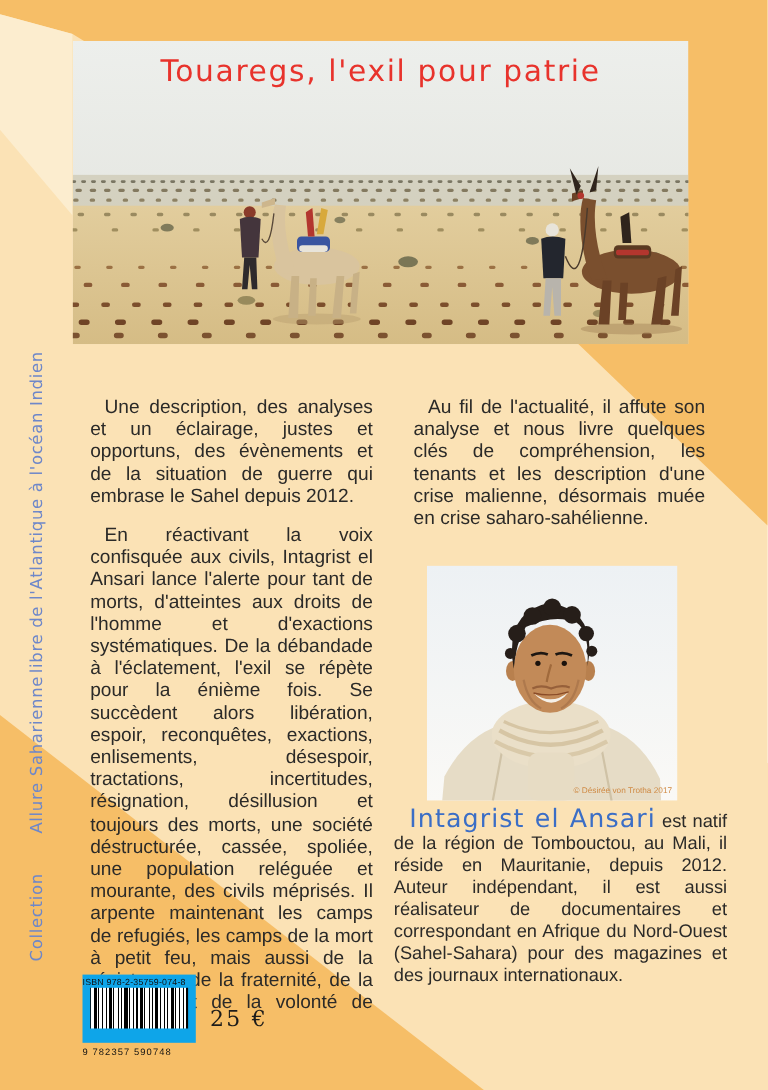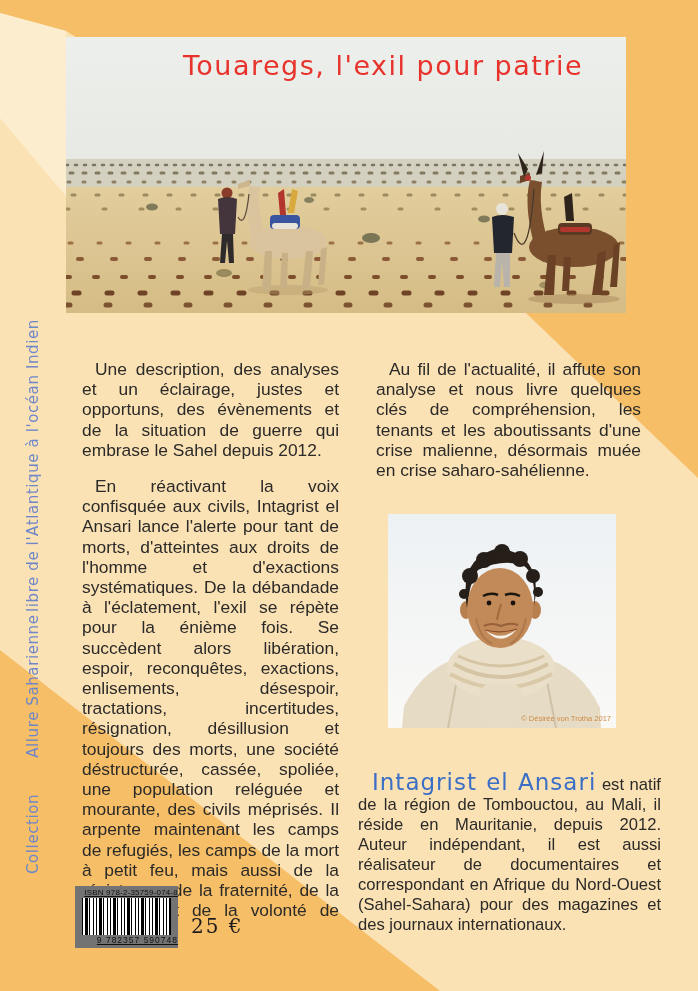--- a/index.html
+++ b/index.html
@@ -12,47 +12,47 @@
   .shape{position:absolute;left:0;top:0;width:698px;height:991px;}
   .shape-top{background:#F6BE67;clip-path:polygon(0 0,698px 0,698px 478px,526px 313px,66px 31px,0 13px);}
   .shape-light{background:#FCEDCF;clip-path:polygon(0 13px,66px 31px,66px 196px,0 118px);}
   .shape-bottom{background:#F6BE67;clip-path:polygon(0 650px,440px 991px,0 991px);}
 
   .photo-panel{position:absolute;left:66px;top:37px;width:560px;height:276px;overflow:hidden;}
   .photo-panel svg{display:block;}
   .cover-title{
     position:absolute;left:0;top:13px;width:100%;text-align:center;
     font-family:"DejaVu Sans",sans-serif;font-size:27px;font-weight:400;
-    letter-spacing:1.5px;color:#E8332C;padding-left:37px;
+    letter-spacing:1.5px;color:#E8332C;
   }
 
   .spine{position:absolute;white-space:nowrap;transform:rotate(-90deg);transform-origin:0 0;
     color:#6E87C9;font-size:15px;letter-spacing:.6px;font-family:"DejaVu Sans",sans-serif;}
   .spine-series{left:24px;top:874px;}
   .spine-series .seg1{margin-right:36px;}
   .spine-tagline{left:24px;top:612px;}
 
   .col{position:absolute;text-align:justify;font-size:17.4px;line-height:20.2px;}
   .col p{margin:16px;text-indent:13px;}
   .col-left{left:66px;top:343px;width:289px;}
   .col-right{left:360px;top:343px;width:297px;}
 
   .portrait{position:absolute;left:388px;top:514px;width:228px;height:214px;overflow:hidden;text-align:center;}
 
-  .bio{position:absolute;left:358px;top:772px;width:303px;text-align:justify;
+  .bio{position:absolute;left:358px;top:735px;width:303px;text-align:justify;
     font-size:16.6px;line-height:20px;}
   .bio p{margin:0;text-indent:14px;}
   .bio-name{font-family:"DejaVu Sans",sans-serif;font-size:23px;letter-spacing:1px;color:#3B6EC6;}
 
-  .barcode{position:absolute;left:75px;top:886px;width:103px;height:62px;background:#737373;
-    text-align:right;color:#111;text-decoration:underline;}
+  .barcode{position:absolute;left:75px;top:886px;width:103px;height:62px;background:#0ea5e9;
+    text-align:left;color:#111;}
   .barcode .isbn{font-size:8px;letter-spacing:.2px;margin-top:2px;}
   .barcode .bars{height:37px;margin:1px 7px 0 7px;
     background:repeating-linear-gradient(90deg,#000 0 1px,#fff 1px 3px,#000 3px 6px,#fff 6px 7px,#000 7px 8px,#fff 8px 11px,#000 11px 12px,#fff 12px 14px);}
-  .barcode .digits{font-size:8.5px;letter-spacing:1px;margin-top:0;}
+  .barcode .digits{font-size:8.5px;letter-spacing:1px;margin-top:16px;}
 
   .price{position:absolute;left:191px;top:914px;font-family:"DejaVu Serif",serif;
     font-size:20px;color:#1D1C1A;letter-spacing:2px;}
 </style>
 </head>
 <body>
 
 <div class="cover">
 
   <div class="shape shape-top"></div>
@@ -146,21 +146,21 @@
     <span class="seg1">Collection</span><span>Allure Saharienne</span>
   </div>
   <div class="spine spine-tagline">libre de l'Atlantique à l'océan Indien</div>
 
   <div class="col col-left">
     <p>Une description, des analyses et un éclairage, justes et opportuns, des évènements et de la situation de guerre qui embrase le Sahel depuis 2012.</p>
     <p>En réactivant la voix confisquée aux civils, Intagrist el Ansari lance l'alerte pour tant de morts, d'atteintes aux droits de l'homme et d'exactions systématiques. De la débandade à l'éclatement, l'exil se répète pour la énième fois. Se succèdent alors libération, espoir, reconquêtes, exactions, enlisements, désespoir, tractations, incertitudes, résignation, désillusion et toujours des morts, une société déstructurée, cassée, spoliée, une population reléguée et mourante, des civils méprisés. Il arpente maintenant les camps de refugiés, les camps de la mort à petit feu, mais aussi de la résistance, de la fraternité, de la solidarité et de la volonté de survivre.</p>
   </div>
 
   <div class="col col-right">
-    <p>Au fil de l'actualité, il affute son analyse et nous livre quelques clés de compréhension, les tenants et les aboutissants d'une crise malienne, désormais muée en crise saharo-sahélienne.</p>
+    <p>Au fil de l'actualité, il affute son analyse et nous livre quelques clés de compréhension, les tenants et les description d'une crise malienne, désormais muée en crise saharo-sahélienne.</p>
   </div>
 
   <div class="portrait">
     <svg width="228" height="214" viewBox="0 0 228 214">
       <defs>
         <linearGradient id="pbg" x1="0" y1="0" x2="0" y2="1">
           <stop offset="0" stop-color="#EDF1F4"></stop>
             <stop offset="1" stop-color="#FAF9F6"></stop>
         </linearGradient>
       </defs>

